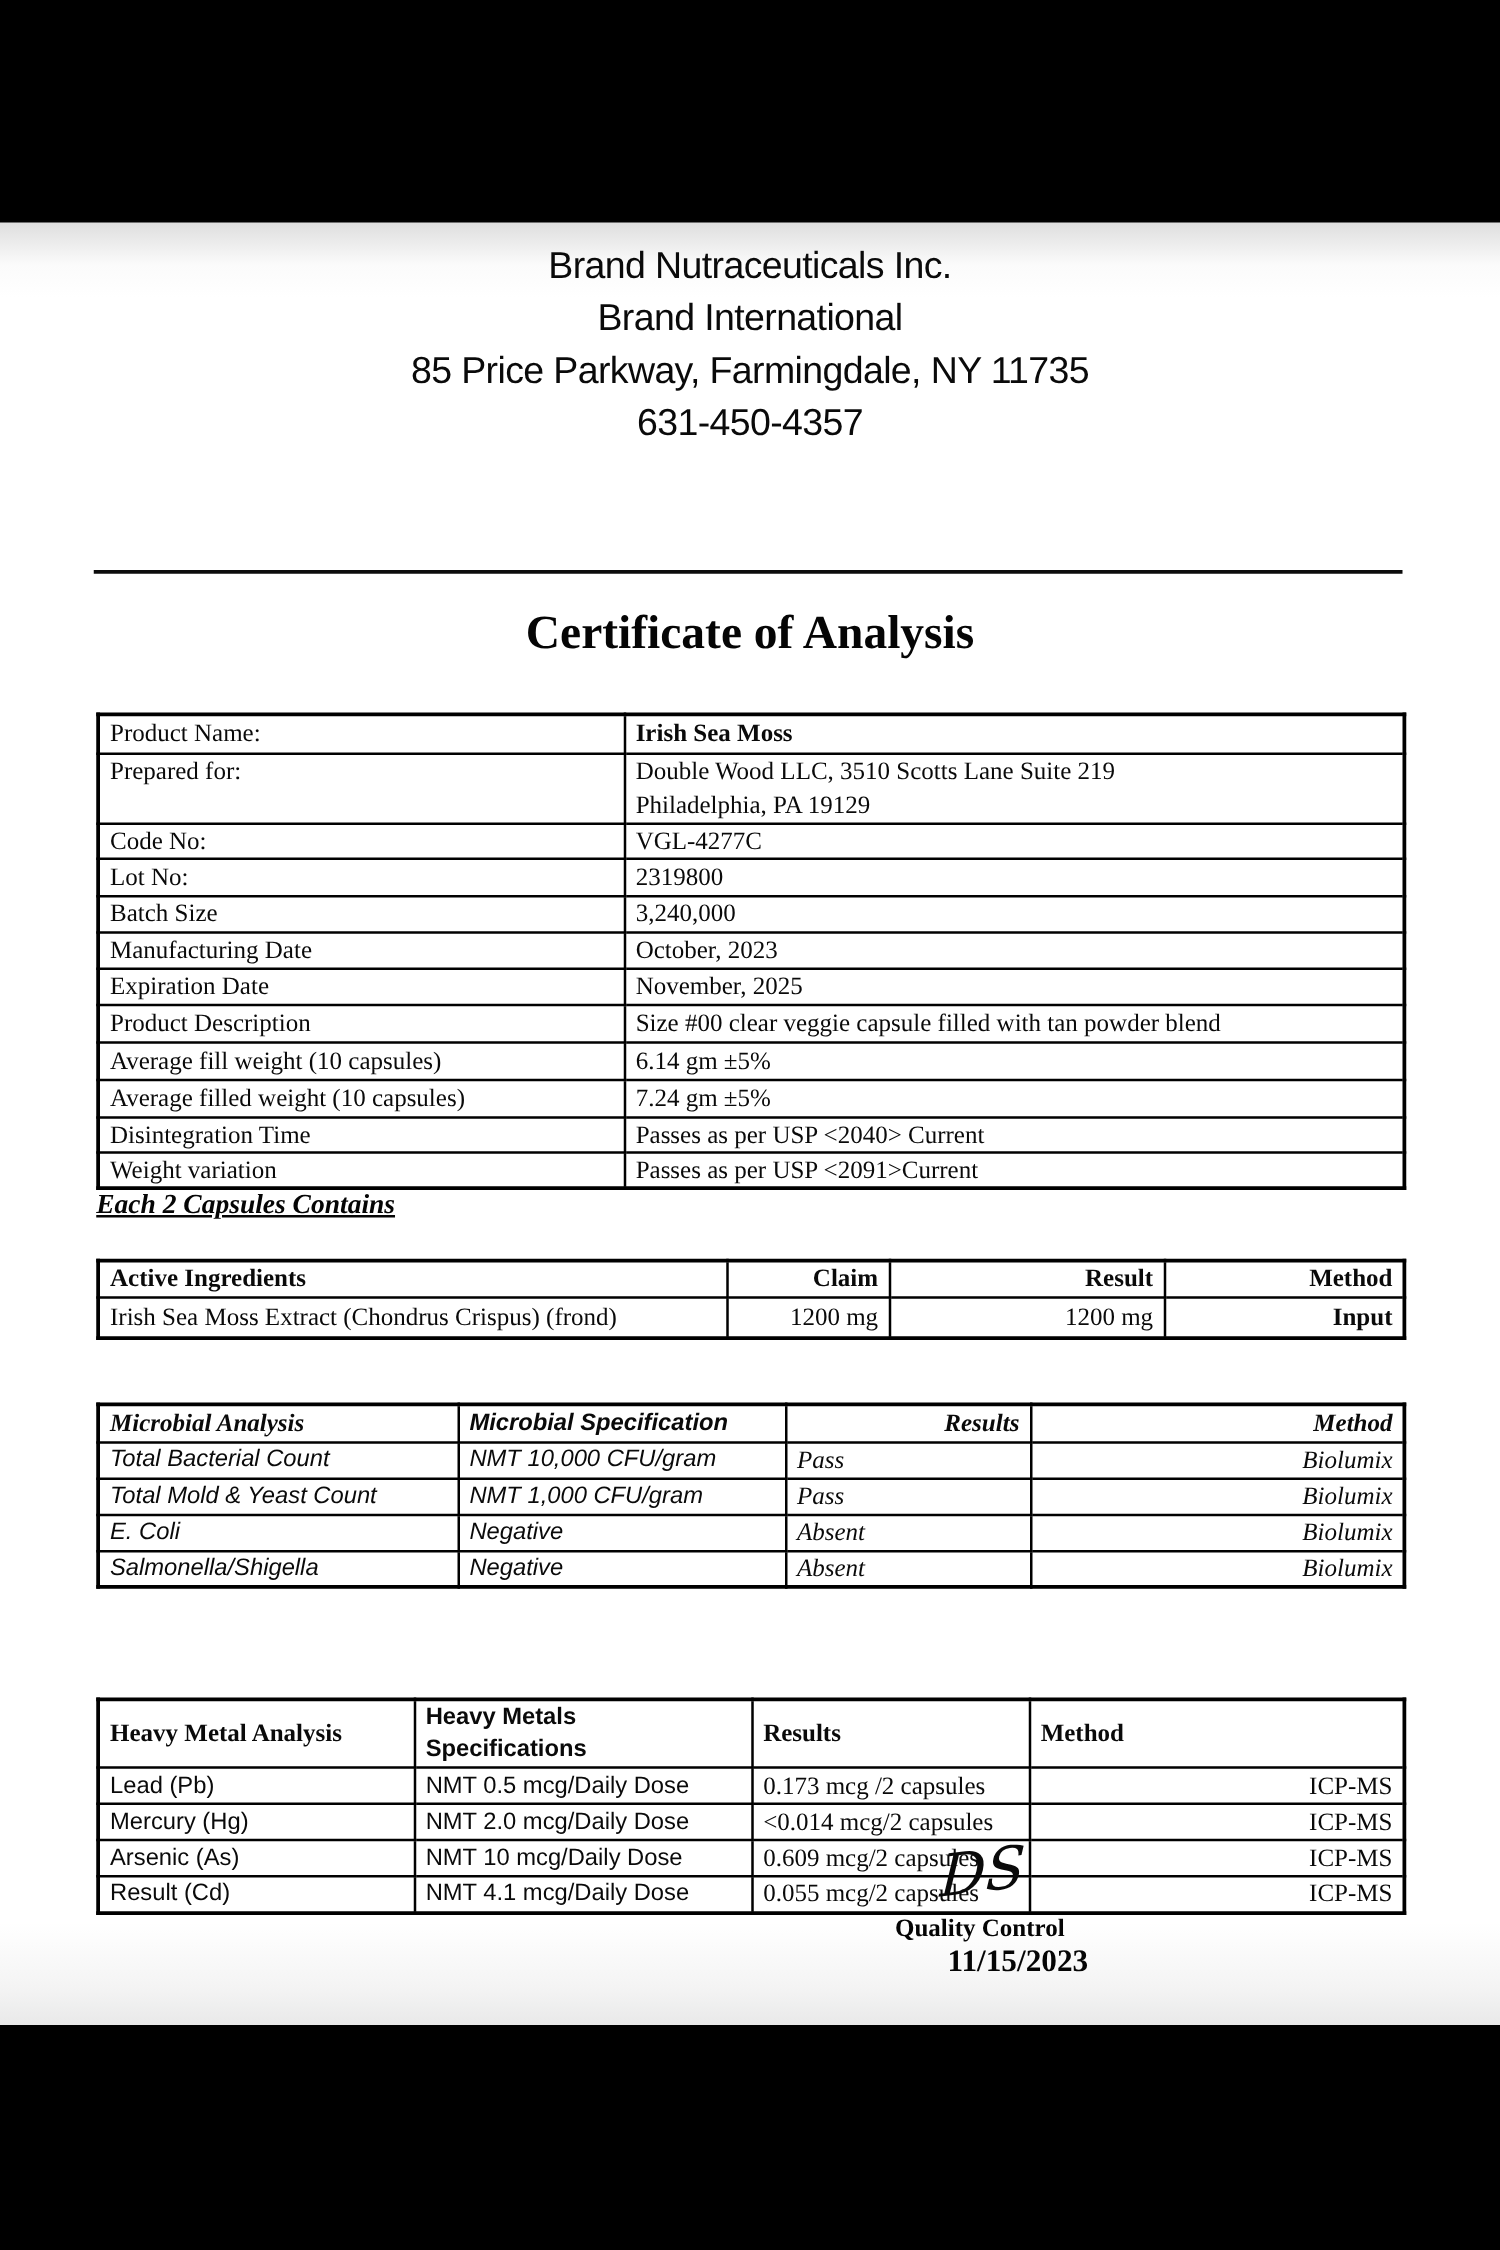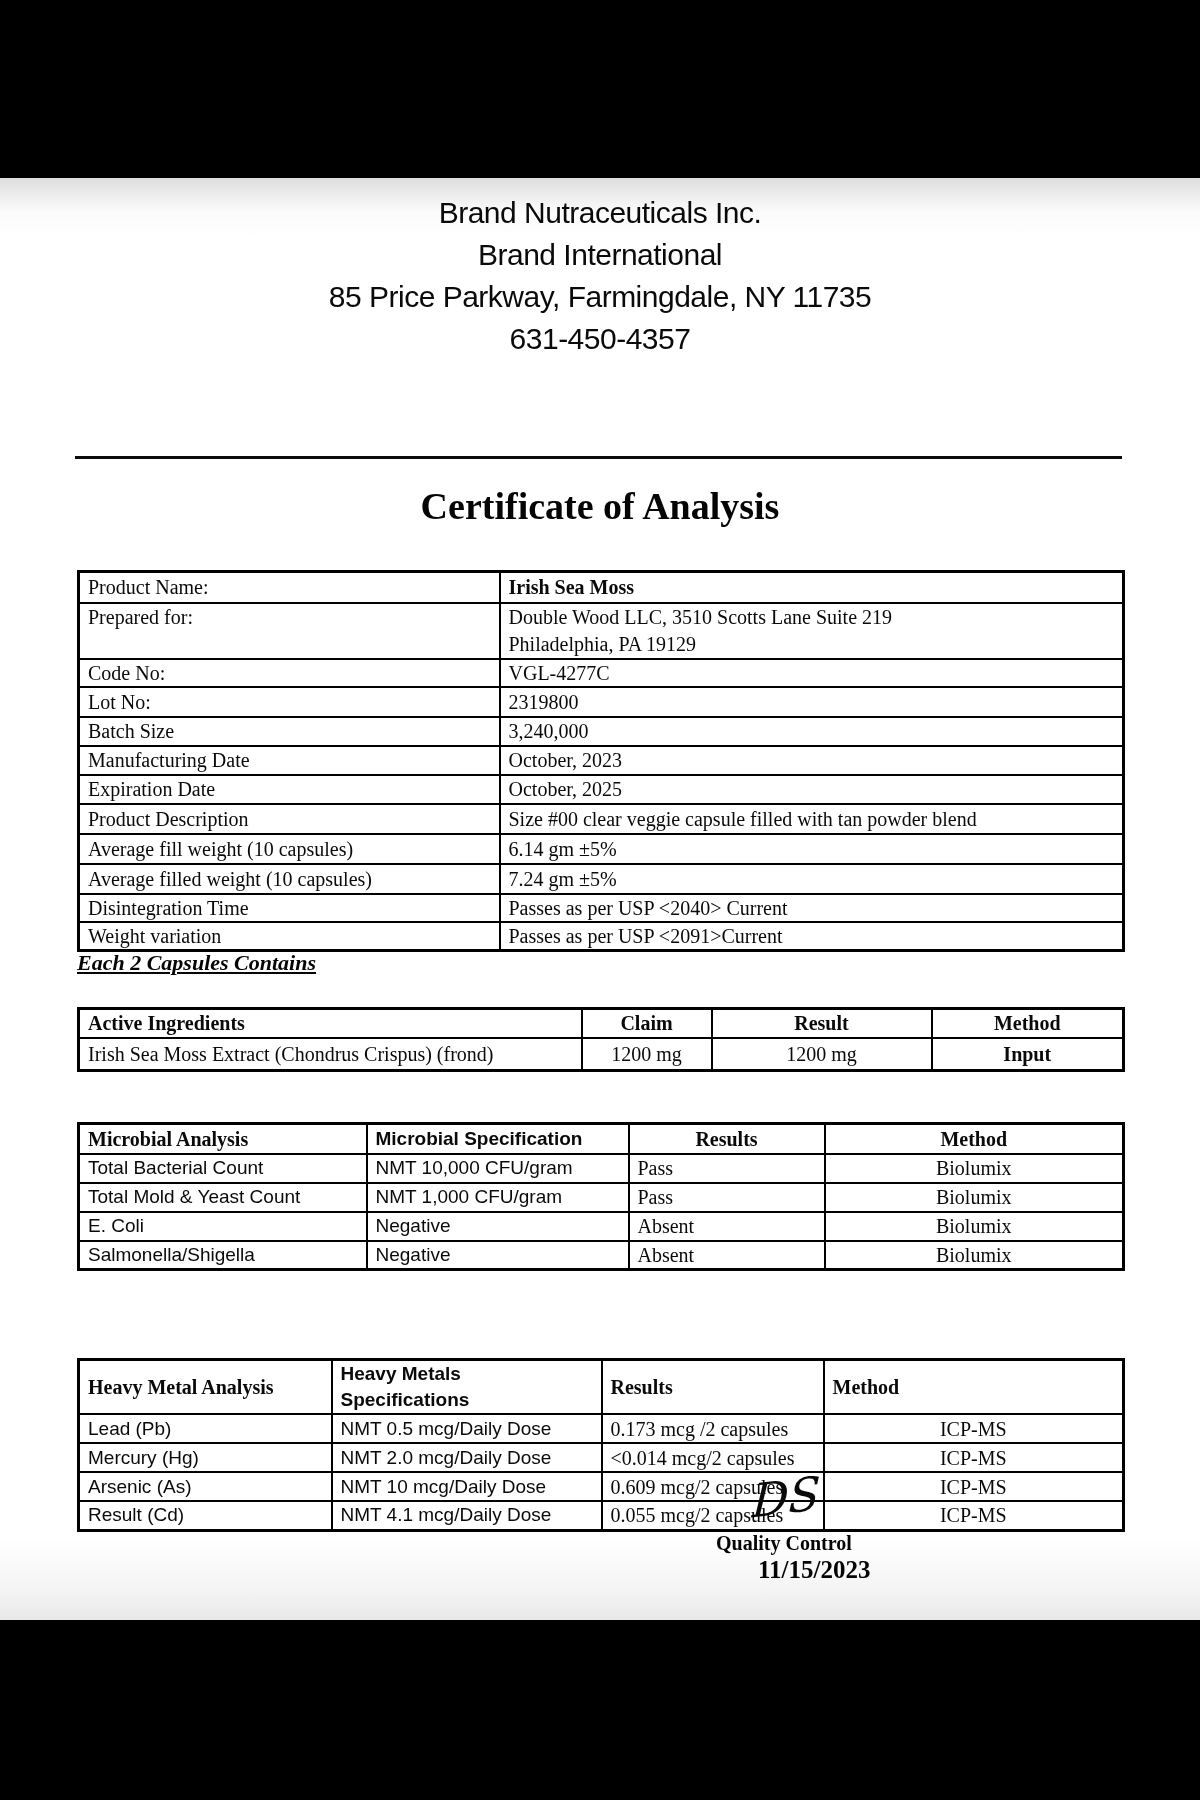--- a/index.html
+++ b/index.html
@@ -51,24 +51,24 @@
   }
   #main-table { top: 392px; border: 3px solid #000; }
   #main-table td.val { white-space: pre-line; }
   td.strong { font-weight: bold; }
   .note {
     position: absolute; top: 772px; left: 77px;
     font-size: 22px; font-weight: bold; font-style: italic;
     text-decoration: underline; color: #050505;
   }
   #active-table { top: 829px; border: 3px solid #000; }
-  #microbial-table { top: 944px; border: 3px solid #000; }
+  #microbial-table { top: 944px; border: 3px solid #000; font-style: italic; }
   #heavy-table { top: 1180px; border: 3px solid #000; }
   td.hd { font-weight: bold; }
-  td.ctr { text-align: center; margin-left: 29px; }
+  td.ctr { text-align: right; margin-left: 29px; }
   td.sans { font-family: "Liberation Sans", sans-serif; font-size: 19px; }
   .sig-initials {
     position: absolute; left: 752px; top: 1292px;
     font-family: "DejaVu Serif", serif; font-style: italic;
     font-size: 46px; color: #0a0a0a;
     transform: rotate(-7deg) skewX(-10deg);
   }
   .sig-role {
     position: absolute; left: 716px; top: 1354px;
     font-size: 20px; font-weight: bold; color: #050505;
@@ -122,21 +122,21 @@
     <tr style="height:29px">
       <td>Batch Size</td>
       <td class="val">3,240,000</td>
     </tr>
     <tr style="height:29px">
       <td>Manufacturing Date</td>
       <td class="val">October, 2023</td>
     </tr>
     <tr style="height:29px">
       <td>Expiration Date</td>
-      <td class="val">October, 2025</td>
+      <td class="val">November, 2025</td>
     </tr>
     <tr style="height:30px">
       <td>Product Description</td>
       <td class="val">Size #00 clear veggie capsule filled with tan powder blend</td>
     </tr>
     <tr style="height:30px">
       <td>Average fill weight (10 capsules)</td>
       <td class="val">6.14 gm ±5%</td>
     </tr>
     <tr style="height:30px">

